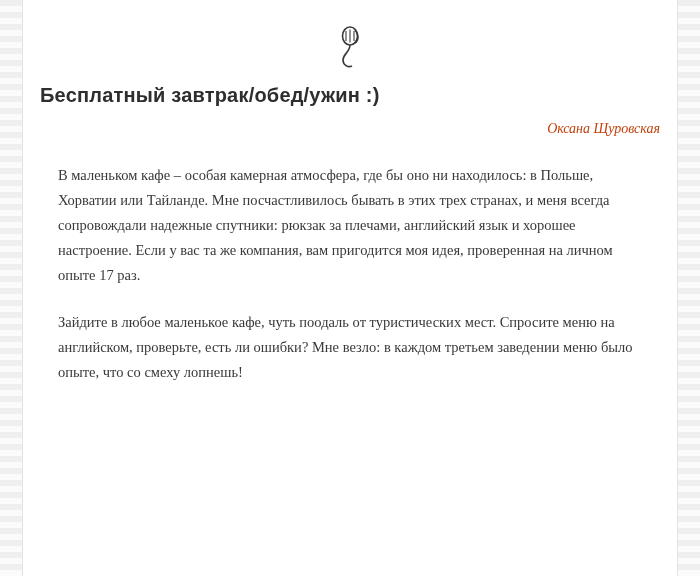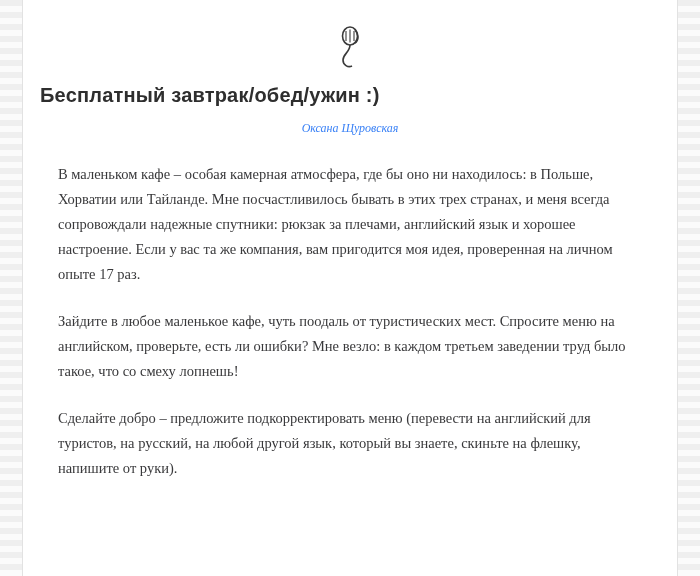--- a/index.html
+++ b/index.html
@@ -62,24 +62,24 @@
     font-family: "Liberation Sans", sans-serif;
     font-size: 20px;
     font-weight: bold;
     color: #2e2e2e;
     text-align: left;
     margin: 12px 0 0 0;
     letter-spacing: 0.2px;
   }
   .author {
     font-family: "Liberation Serif", serif;
-    font-size: 12px;
+    font-size: 14px;
     font-style: italic;
-    color: #3b82f6;
-    text-align: center;
+    color: #c2410c;
+    text-align: right;
     margin: 14px 0 0 0;
   }
   .body-text {
     margin-top: 26px;
     padding: 0 18px 0 18px;
   }
   .body-text p {
     font-family: "Liberation Serif", serif;
     font-size: 14.5px;
     line-height: 25px;
@@ -112,18 +112,17 @@
         </g>
       </svg>
     </div>
 
     <h1 class="title">Бесплатный завтрак/обед/ужин :)</h1>
 
     <div class="author">Оксана Щуровская</div>
 
     <div class="body-text">
       <p>В маленьком кафе – особая камерная атмосфера, где бы оно ни находилось: в Польше, Хорватии или Тайланде. Мне посчастливилось бывать в этих трех странах, и меня всегда сопровождали надежные спутники: рюкзак за плечами, английский язык и хорошее настроение. Если у вас та же компания, вам пригодится моя идея, проверенная на личном опыте 17 раз.</p>
-      <p>Зайдите в любое маленькое кафе, чуть поодаль от туристических мест. Спросите меню на английском, проверьте, есть ли ошибки? Мне везло: в каждом третьем заведении труд было такое, что со смеху лопнешь!</p>
-      <p>Сделайте добро – предложите подкорректировать меню (перевести на английский для туристов, на русский, на любой другой язык, который вы знаете, скиньте на флешку, напишите от руки).</p>
+      <p>Зайдите в любое маленькое кафе, чуть поодаль от туристических мест. Спросите меню на английском, проверьте, есть ли ошибки? Мне везло: в каждом третьем заведении меню было опыте, что со смеху лопнешь!</p>
     </div>
 
   </div>
 </div>
 
 </body></html>

